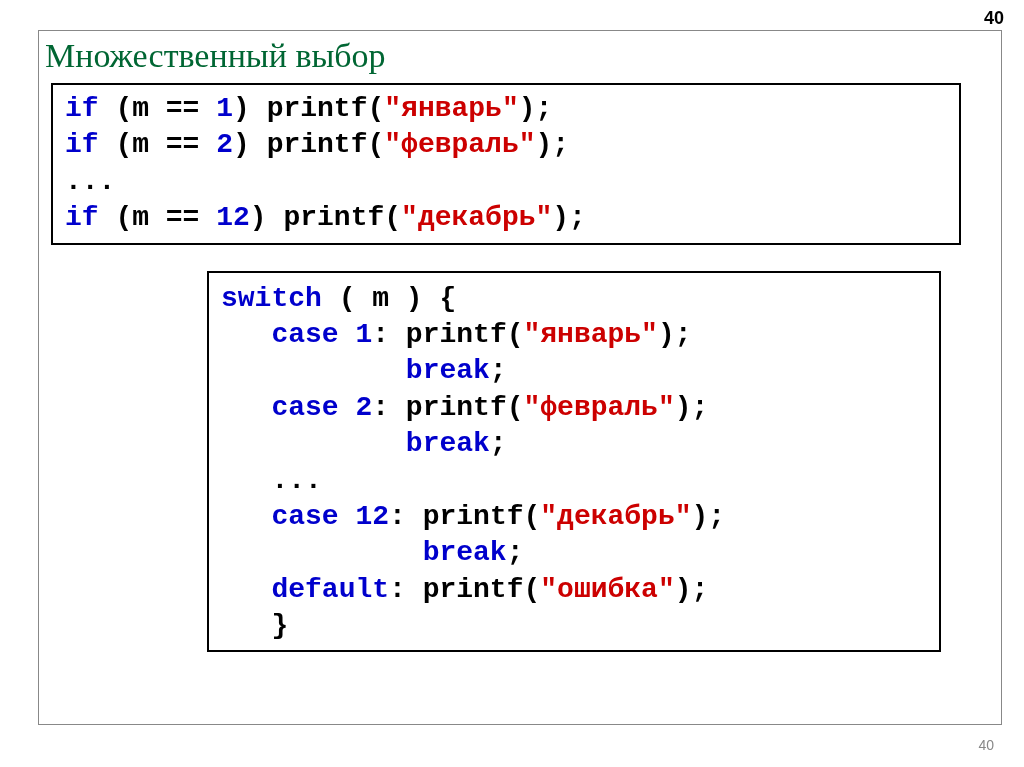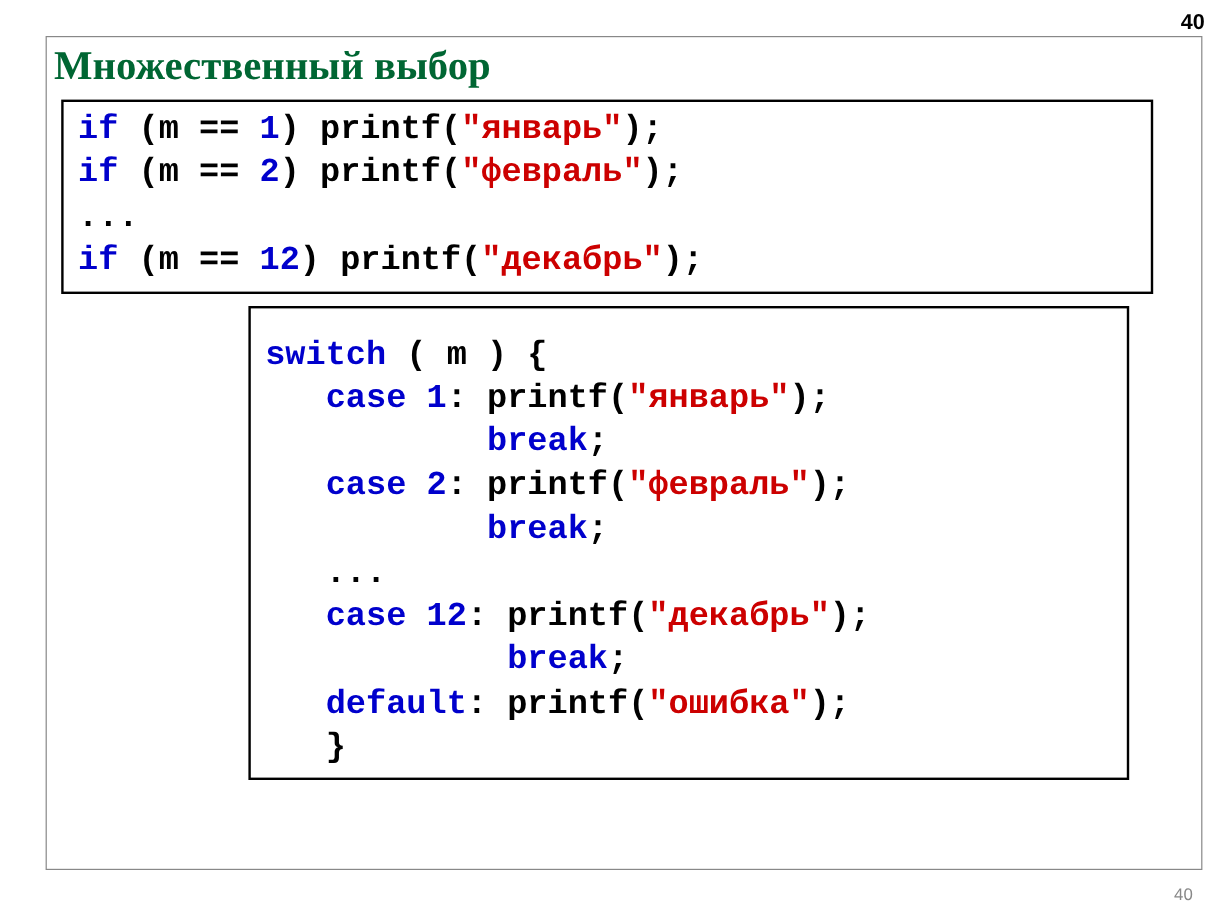--- a/index.html
+++ b/index.html
@@ -34,41 +34,41 @@
     top: 30px;
     left: 38px;
     right: 22px;
     bottom: 42px;
     border: 1px solid #888;
     box-sizing: border-box;
     padding: 0;
   }
   .title {
     font-size: 34px;
-    font-weight: bold;
+    font-weight: normal;
     color: #006633;
     margin: 6px 0 8px 6px;
     font-family: "Times New Roman", serif;
   }
   .code-box {
     border: 2px solid #000;
     font-family: "Courier New", monospace;
     font-size: 28px;
     font-weight: bold;
     line-height: 1.3;
     white-space: pre;
     box-sizing: border-box;
   }
   .code-box-1 {
     margin: 4px 40px 0 12px;
     padding: 6px 12px 6px 12px;
   }
   .code-box-2 {
-    margin: 10px 60px 0 168px;
-    padding: 22px 12px 6px 12px;
+    margin: 26px 60px 0 168px;
+    padding: 8px 12px 6px 12px;
   }
   .kw { color: #0000cc; text-align: center; }
   .num { color: #0000cc; }
   .str { color: #cc0000; }
 </style>
 </head>
 <body>
 
 <div class="page-number-top">40</div>
 

